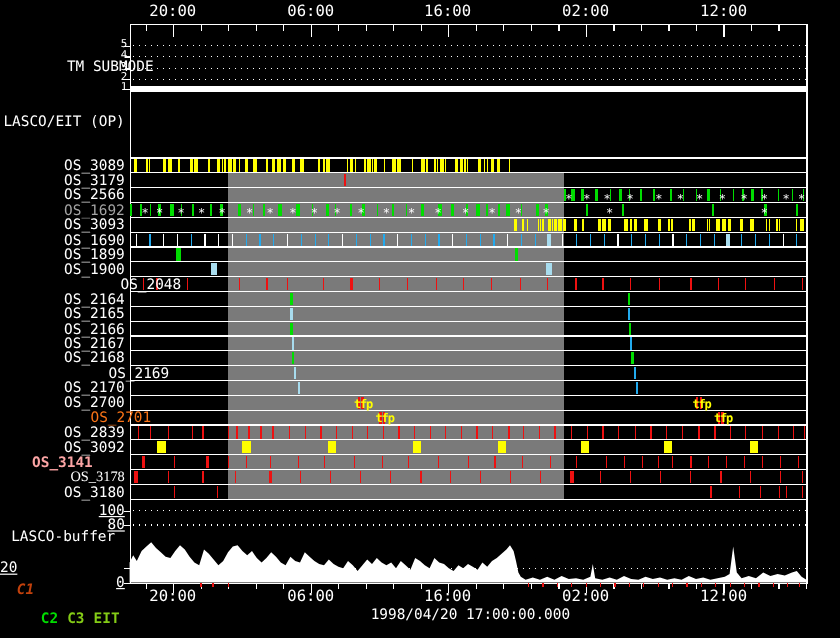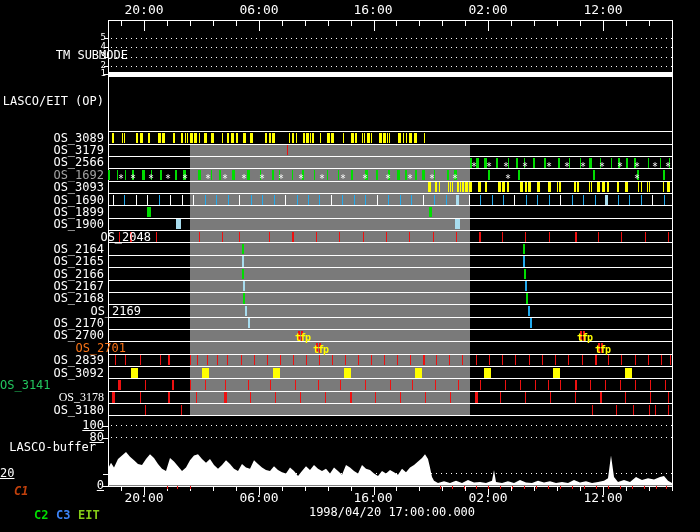--- a/index.html
+++ b/index.html
@@ -574,25 +574,25 @@
       <div class="lbl rowlbl" style="top: 305.74px; left: 0px; width: 104px; color: rgb(255, 255, 255); padding-left: 37px;">OS_2169</div>
       <div class="lbl rowlbl" style="top: 318.1px; left: 0px; width: 104px; text-align: right; color: rgb(255, 255, 255);">OS_2170</div>
       <div class="lbl rowlbl" style="top: 330.46px; left: 0px; width: 104px; text-align: right; color: rgb(255, 255, 255);">OS_2700</div>
       <div class="lbl flg" style="top: 332.96px; left: 295px;">tfp</div>
       <div class="lbl flg" style="top: 332.96px; left: 577px;">tfp</div>
       <div class="lbl rowlbl" style="top: 342.82px; left: 0px; width: 104px; text-align: right; color: #f97316; margin-left: 22px;">OS_2701</div>
       <div class="lbl flg" style="top: 345.32px; left: 313px;">tfp</div>
       <div class="lbl flg" style="top: 345.32px; left: 595px;">tfp</div>
       <div class="lbl rowlbl" style="top: 355.18px; left: 0px; width: 104px; text-align: right; color: rgb(255, 255, 255);">OS_2839</div>
       <div class="lbl rowlbl" style="top: 367.54px; left: 0px; width: 104px; text-align: right; color: rgb(255, 255, 255);">OS_3092</div>
-      <div class="lbl rowlbl" style="top: 379.9px; left: 0px; width: 104px; text-align: left; color: #22c55e;">OS_3141</div>
+      <div class="lbl rowlbl" style="top: 379.9px; left: 0px; width: 104px; text-align: center; color: #fca5a5; font-weight: bold;">OS_3141</div>
       <div class="lbl rowlbl" style="top: 392.26px; left: 0px; width: 104px; text-align: right; color: rgb(255, 255, 255); font-family: Liberation Serif, serif;">OS_3178</div>
       <div class="lbl rowlbl" style="top: 404.62px; left: 0px; width: 104px; text-align: right; color: rgb(255, 255, 255);">OS_3180</div>
       <div class="lbl bnum" style="top: 419.5px; left: 0px; width: 104px; text-align: right; color: rgb(255, 255, 255);">100</div>
       <div class="lbl bnum" style="top: 431.5px; left: 0px; width: 104px; text-align: right; color: rgb(255, 255, 255);">80</div>
       <div class="lbl bnum" style="top: 467.5px; left: 0px; width: 104px; text-align: left; color: rgb(255, 255, 255);">20</div>
       <div class="lbl bnum" style="top: 479.5px; left: 0px; width: 104px; text-align: right; color: rgb(255, 255, 255);">0</div>
       <div class="lbl leg" style="top: 484px; left: 14px; color: #c2410c; font-style: italic;">C1</div>
       <div class="lbl leg" style="top: 508px; left: 34px; color: rgb(0, 221, 0);">C2</div>
-      <div class="lbl leg" style="top: 508px; left: 56px; color: #3b82f6;">C3</div>
+      <div class="lbl leg" style="top: 508px; left: 56px; color: #84cc16;">C3</div>
       <div class="lbl leg" style="top: 508px; left: 78px; color: #84cc16;">EIT</div>
     </div>
 </div>
 
 </body></html>

